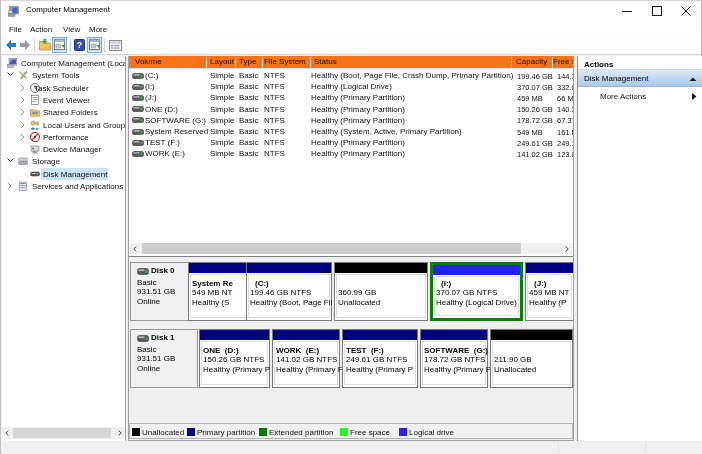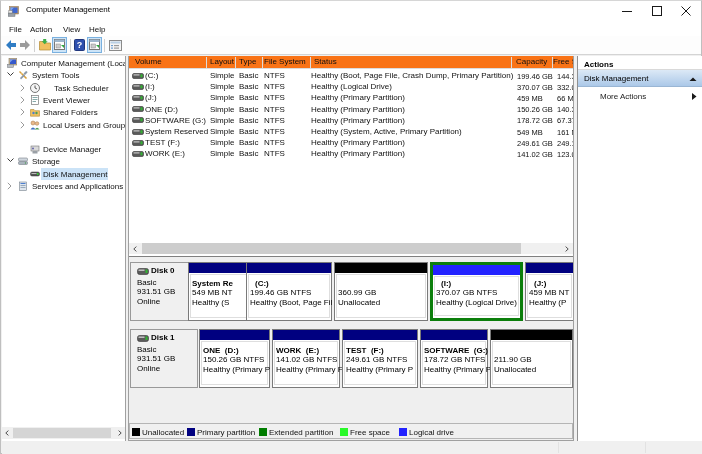--- a/index.html
+++ b/index.html
@@ -60,21 +60,21 @@
       </svg>
     <svg class="abs winbtn" style="left:670px" width="30" height="21">
         <path d="M10.5 5.5 L19.5 14.5 M19.5 5.5 L10.5 14.5" stroke="#1a1a1a" stroke-width="1"></path>
       </svg>
   </div>
 
   <div class="abs" id="menubar">
     <span style="left:8px">File</span>
     <span style="left:29px">Action</span>
     <span style="left:62px">View</span>
-    <span style="left:88px">Help</span>
+    <span style="left:88px">More</span>
   </div>
 
   <div class="abs" id="toolbar">
     <svg class="abs" style="left:4px;top:3px" width="12" height="12" viewBox="0 0 12 12">
         <path d="M6 1 L1 6 L6 11 L6 8 L11 8 L11 4 L6 4 Z" fill="#2f7cc4"></path>
       </svg>
     <svg class="abs" style="left:18px;top:3px" width="12" height="12" viewBox="0 0 12 12">
         <path d="M6 1 L11 6 L6 11 L6 8 L1 8 L1 4 L6 4 Z" fill="#9a9a9a"></path>
       </svg>
     <div class="abs tsep" style="left:33px"></div>
@@ -135,21 +135,21 @@
         <span class="lbl" style="left:30px">System Tools</span>
       </div>
       <div class="trow" style="top:25.6px;width:124px">
         <svg class="chev" style="left:18px;top:2px" width="5" height="8">
           <path d="M0.8 0.8 L4 4 L0.8 7.2" stroke="#9a9a9a" stroke-width="1" fill="none"></path>
         </svg>
         <svg class="ticon" style="left:28px" width="10" height="10" viewBox="0 0 10 10">
           <circle cx="5" cy="5" r="4.5" fill="#f5f5f5" stroke="#555" stroke-width="0.8"></circle>
           <path d="M5 2.5 L5 5 L7 6" stroke="#333" stroke-width="0.8" fill="none"></path>
         </svg>
-        <span class="lbl" style="left:52px">Task Scheduler</span>
+        <span class="lbl" style="left:32px">Task Scheduler</span>
       </div>
       <div class="trow" style="top:37.9px;width:124px">
         <svg class="chev" style="left:18px;top:2px" width="5" height="8">
           <path d="M0.8 0.8 L4 4 L0.8 7.2" stroke="#9a9a9a" stroke-width="1" fill="none"></path>
         </svg>
         <svg class="ticon" style="left:28px" width="10" height="10" viewBox="0 0 10 10">
           <rect x="1.5" y="0.5" width="7" height="9" fill="#fff" stroke="#777" stroke-width="0.7"></rect>
           <rect x="2.5" y="2" width="5" height="1" fill="#8aa"></rect>
           <rect x="2.5" y="4" width="5" height="1" fill="#8aa"></rect>
           <rect x="2.5" y="6" width="3.5" height="1" fill="#8aa"></rect>
@@ -171,20 +171,31 @@
         <svg class="chev" style="left:18px;top:2px" width="5" height="8">
           <path d="M0.8 0.8 L4 4 L0.8 7.2" stroke="#9a9a9a" stroke-width="1" fill="none"></path>
         </svg>
         <svg class="ticon" style="left:28px" width="10" height="10" viewBox="0 0 10 10">
           <circle cx="3" cy="3" r="2" fill="#e9b98a" stroke="#a07040" stroke-width="0.5"></circle>
           <path d="M0.5 9.5 Q3 5.5 5.5 9.5 Z" fill="#3e6ec4"></path>
           <circle cx="7" cy="3.5" r="1.8" fill="#e9b98a" stroke="#a07040" stroke-width="0.5"></circle>
           <path d="M4.8 9.5 Q7 6 9.5 9.5 Z" fill="#4d9d55"></path>
         </svg>
         <span class="lbl" style="left:41px">Local Users and Groups</span>
+      </div>
+      <div class="trow" style="top:74.8px;width:124px">
+        <svg class="chev" style="left:18px;top:2px" width="5" height="8">
+          <path d="M0.8 0.8 L4 4 L0.8 7.2" stroke="#9a9a9a" stroke-width="1" fill="none"></path>
+        </svg>
+        <svg class="ticon" style="left:28px" width="10" height="10" viewBox="0 0 10 10">
+          <circle cx="5" cy="5" r="4.5" fill="#fff" stroke="#c33" stroke-width="1.2"></circle>
+          <path d="M2 8 L8 2" stroke="#c33" stroke-width="1.2"></path>
+          <circle cx="5" cy="5" r="1.2" fill="#444"></circle>
+        </svg>
+        <span class="lbl" style="left:41px">Performance</span>
       </div>
       <div class="trow" style="top:87.1px;width:124px">
         <svg class="ticon" style="left:28px" width="10" height="10" viewBox="0 0 10 10">
           <rect x="1" y="2" width="8" height="5" fill="#d9d9d9" stroke="#777" stroke-width="0.6"></rect>
           <rect x="2.5" y="7" width="5" height="2.5" fill="#9aa0a6"></rect>
           <circle cx="3" cy="4.5" r="1" fill="#66a"></circle>
         </svg>
         <span class="lbl" style="left:41px">Device Manager</span>
       </div>
       <div class="trow" style="top:99.4px;width:124px">

